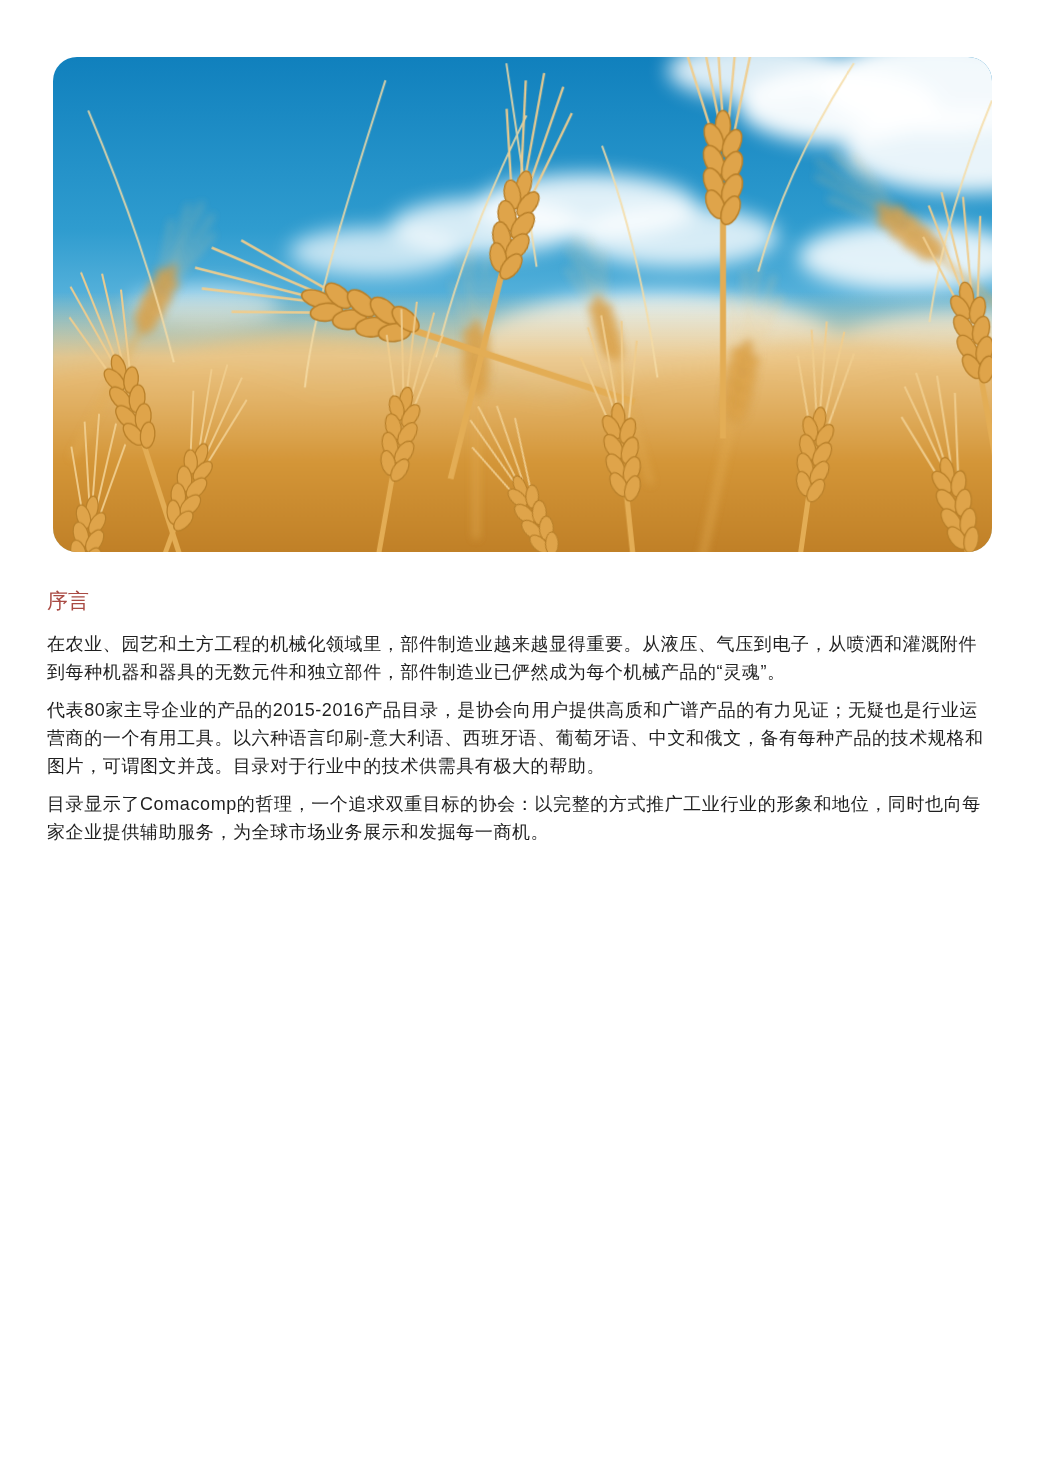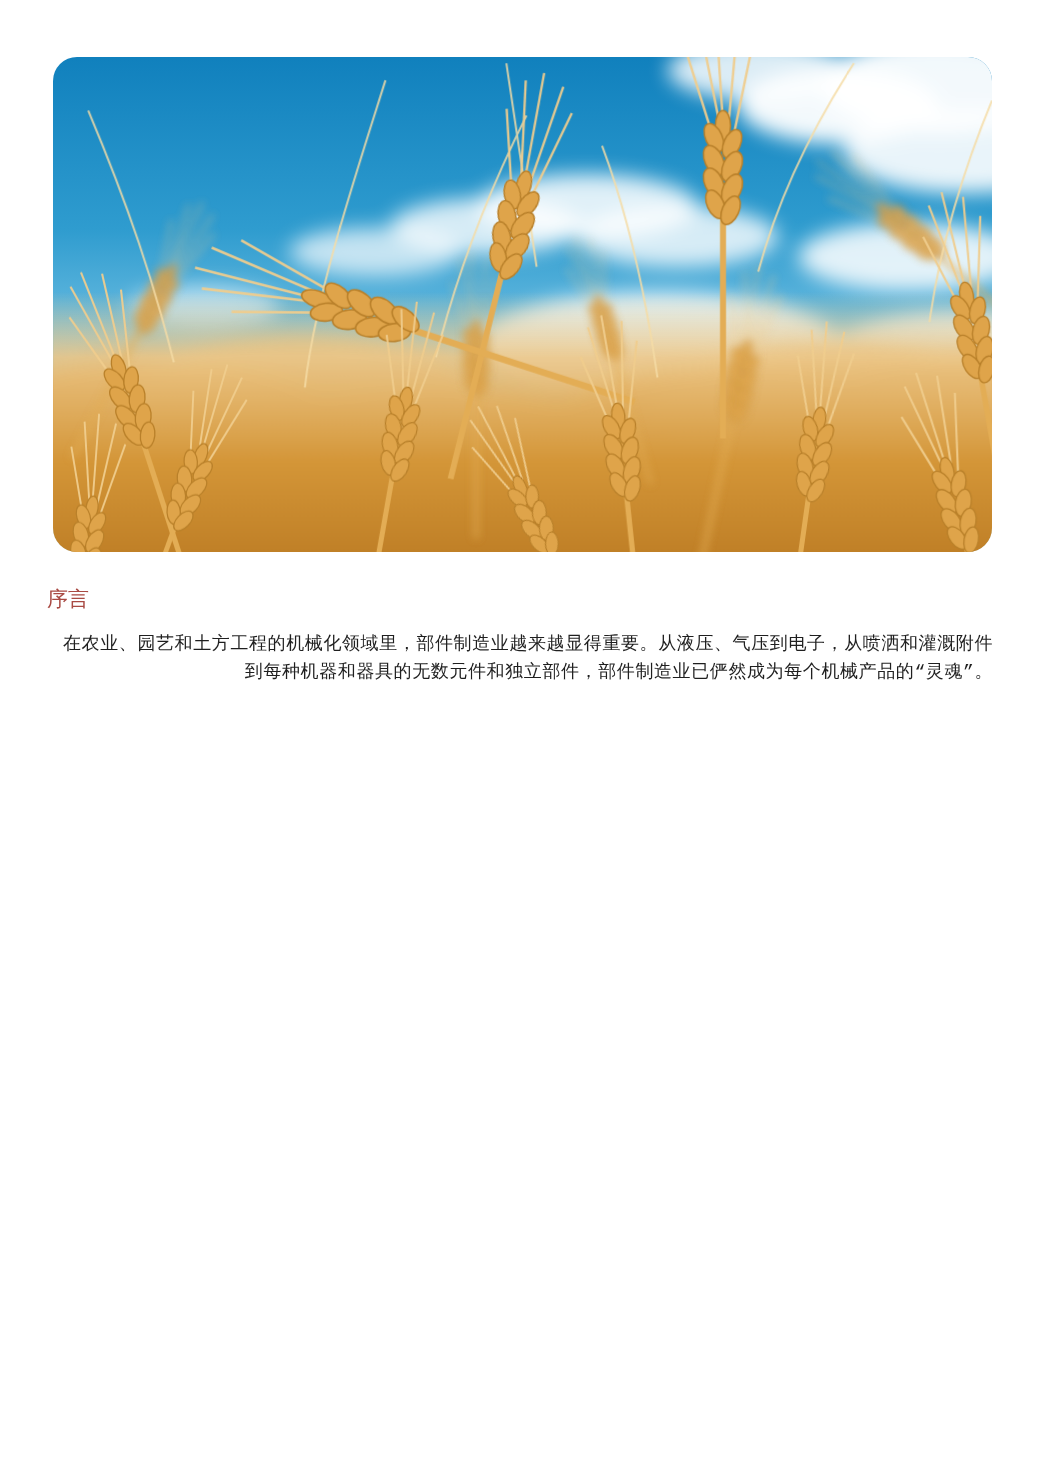--- a/index.html
+++ b/index.html
@@ -1,21 +1,21 @@
 <!DOCTYPE html>
 <html><head>
 <meta charset="utf-8">
 <style>
   html, body { margin: 0; padding: 0; background: #ffffff; }
   .page {
     position: relative;
     width: 1040px;
     height: 1471px;
     background: #ffffff;
-    font-family: Liberation Mono, monospace;
+    font-family: Liberation Sans, sans-serif;
     overflow: hidden;
   }
   .hero {
     position: absolute;
     left: 53px;
     top: 57px;
     width: 939px;
     height: 495px;
     margin: 0;
     border-radius: 24px;
@@ -34,21 +34,21 @@
     line-height: 26px;
     font-weight: normal;
     color: #a94a43;
   }
   .para {
     margin: 0 0 10px 0;
     font-size: 18px;
     line-height: 28px;
     letter-spacing: 0.6px;
     color: #1f1f1f;
-    text-align: right;
+    text-align: left;
   }
 </style>
 </head>
 <body>
 
 <div class="page">
 
   <figure class="hero" aria-label="Close-up photo of golden wheat ears in a field under a bright blue sky with white clouds">
     <svg viewBox="0 0 932 495" preserveAspectRatio="xMidYMid slice" aria-hidden="true">
       <defs>
@@ -151,15 +151,17 @@
         <use href="#ear" transform="translate(885,402) scale(1.3) rotate(-14)"></use>
         <use href="#ear" transform="translate(460,420) scale(1.15) rotate(-24)"></use>
         <use href="#ear" transform="translate(40,440)  scale(1.2) rotate(8)"></use>
       </g>
     </svg>
   </figure>
 
   <div class="content">
     <h2 class="heading" style="color: rgb(169, 74, 67);">序言</h2>
     <p class="para">在农业、园艺和土方工程的机械化领域里，部件制造业越来越显得重要。从液压、气压到电子，从喷洒和灌溉附件到每种机器和器具的无数元件和独立部件，部件制造业已俨然成为每个机械产品的“灵魂”。</p>
+    <p class="para">代表80家主导企业的产品的2015-2016产品目录，是协会向用户提供高质和广谱产品的有力见证；无疑也是行业运营商的一个有用工具。以六种语言印刷-意大利语、西班牙语、葡萄牙语、中文和俄文，备有每种产品的技术规格和图片，可谓图文并茂。目录对于行业中的技术供需具有极大的帮助。</p>
+    <p class="para">目录显示了Comacomp的哲理，一个追求双重目标的协会：以完整的方式推广工业行业的形象和地位，同时也向每家企业提供辅助服务，为全球市场业务展示和发掘每一商机。</p>
   </div>
 
 </div>
 
 </body></html>

